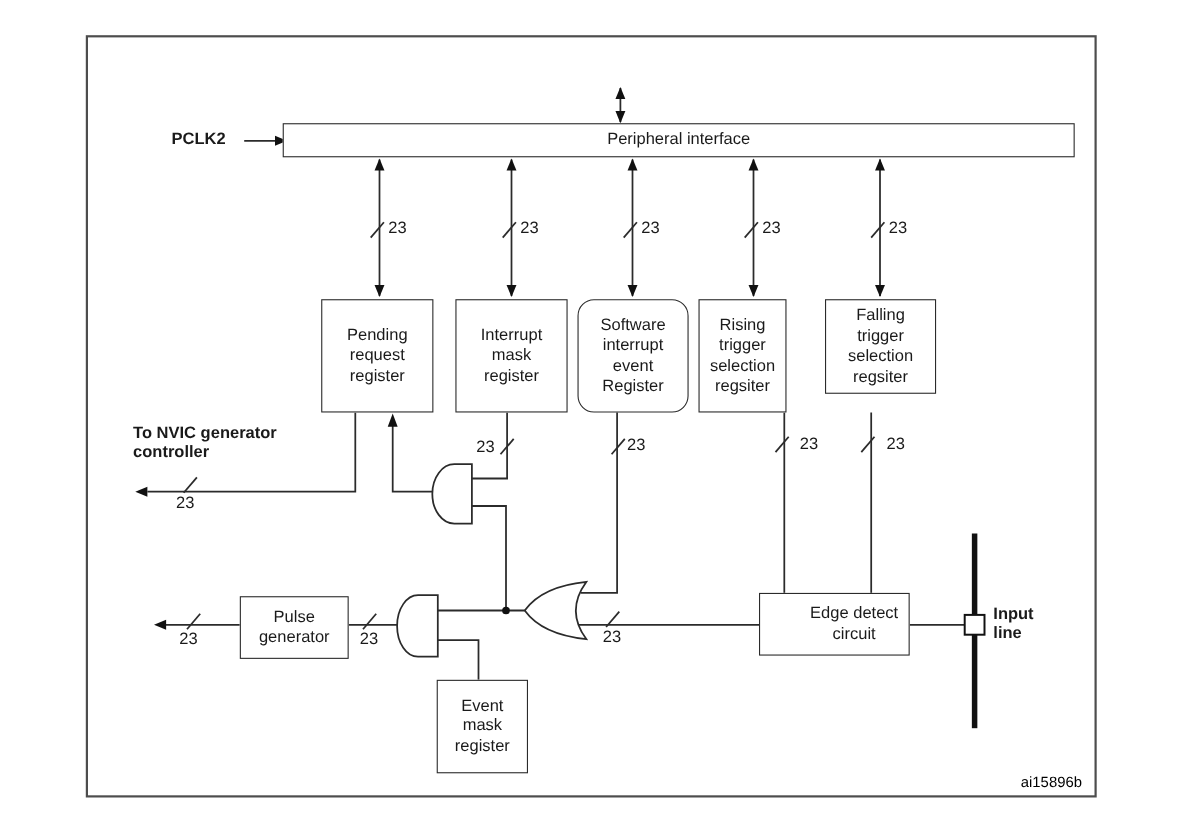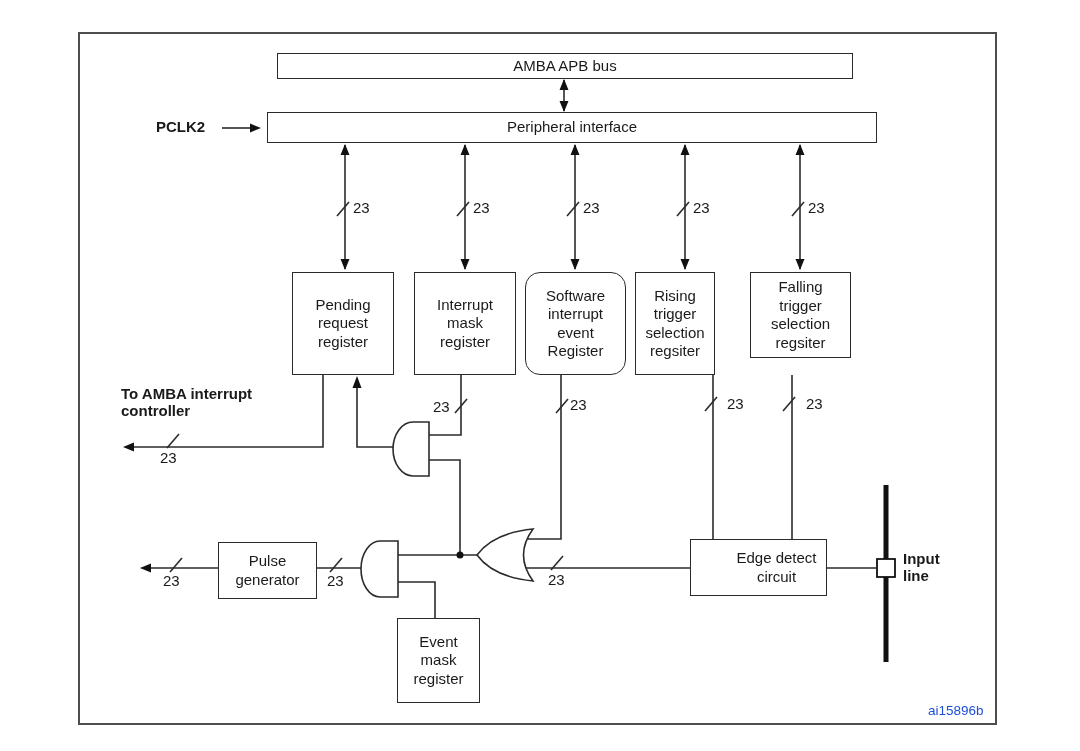--- a/index.html
+++ b/index.html
@@ -19,21 +19,21 @@
   svg.layer { position:absolute; left:0; top:0; width:1080px; height:751px; }
   .box {
     position:absolute; box-sizing:border-box; background:#fff;
     border:1.5px solid #2b2b2b;
     display:flex; align-items:center; justify-content:center;
     font-size:15px; line-height:18.5px; text-align:center;
   }
   .box span { white-space:pre-line; display:block; }
   .lbl { position:absolute; font-size:15px; line-height:16.5px; white-space:pre-line;font-weight:bold; }
   .bw  { position:absolute; font-size:15px; line-height:16px; }
-  .figid { position:absolute; font-size:13.5px; color:#1d4ed8; }
+  .figid { position:absolute; font-size:13.5px; color:#000000; }
 </style>
 </head>
 <body>
 
 <div class="page">
 
 
   <div class="frame"></div>
 
   <svg class="layer" viewBox="0 0 1080 751" fill="none" stroke="#2b2b2b" stroke-width="1.6">
@@ -107,25 +107,22 @@
       <line x1="455" y1="413" x2="467" y2="399"></line>
       <line x1="556" y1="413" x2="568" y2="399"></line>
       <line x1="705" y1="411" x2="717" y2="397"></line>
       <line x1="783" y1="411" x2="795" y2="397"></line>
       <line x1="551" y1="570" x2="563" y2="556"></line>
       <line x1="170" y1="572" x2="182" y2="558"></line>
       <line x1="330" y1="572" x2="342" y2="558"></line>
     </g>
   </svg>
 
-  <div class="box" style="left:277px; top:53px; width:576px; height:26px;">
-    <span>AMBA APB bus</span>
-  </div>
 
-  <div class="box" style="left:267px; top:112px; width:610px; height:31px;">
+  <div class="box" style="left:257px; top:112px; width:720px; height:31px;">
     <span>Peripheral interface</span>
   </div>
 
   <div class="box" style="left:292px; top:272px; width:102px; height:103px;">
     <span>Pending
 request
 register</span>
   </div>
 
   <div class="box" style="left:414px; top:272px; width:102px; height:103px;">
@@ -166,21 +163,21 @@
   </div>
 
   <div class="box" style="left:397px; top:618px; width:83px; height:85px;">
     <span>Event
 mask
 register</span>
   </div>
 
   <div class="lbl" style="left:156px; top:119px;">PCLK2</div>
 
-  <div class="lbl" style="left:121px; top:386px;">To AMBA interrupt
+  <div class="lbl" style="left:121px; top:386px;">To NVIC generator
 controller</div>
 
   <div class="lbl" style="left:903px; top:551px;">Input
 line</div>
 
   <div class="figid" style="left:928px; top:703px;">ai15896b</div>
 
   <span class="bw" style="left:353px; top:200px;">23</span>
   <span class="bw" style="left:473px; top:200px;">23</span>
   <span class="bw" style="left:583px; top:200px;">23</span>

